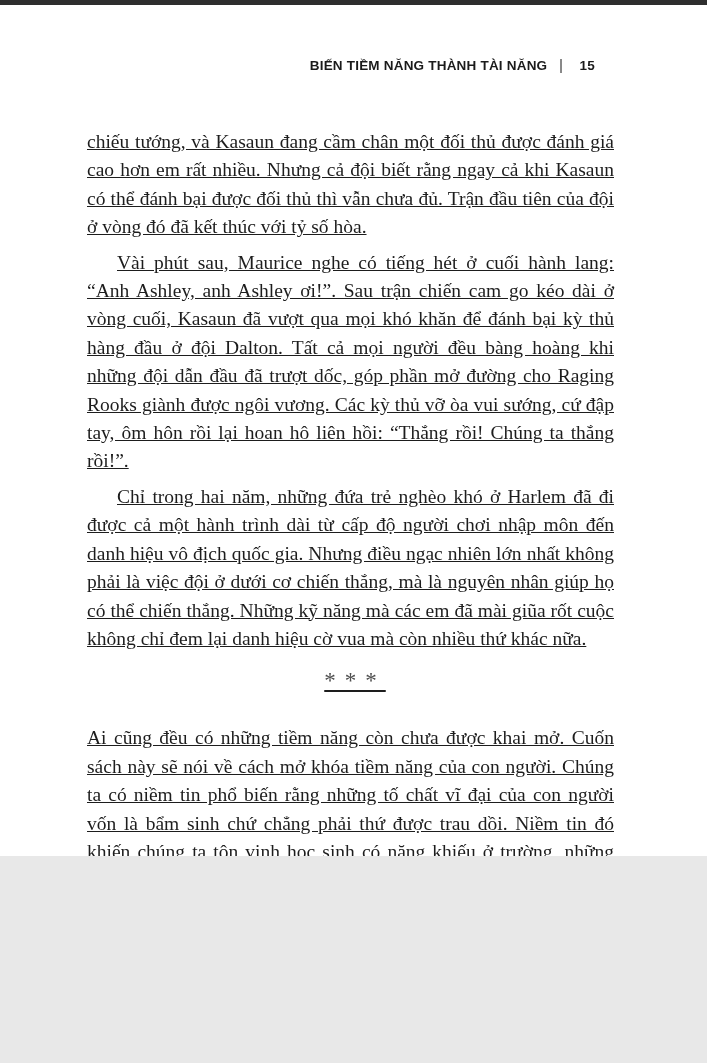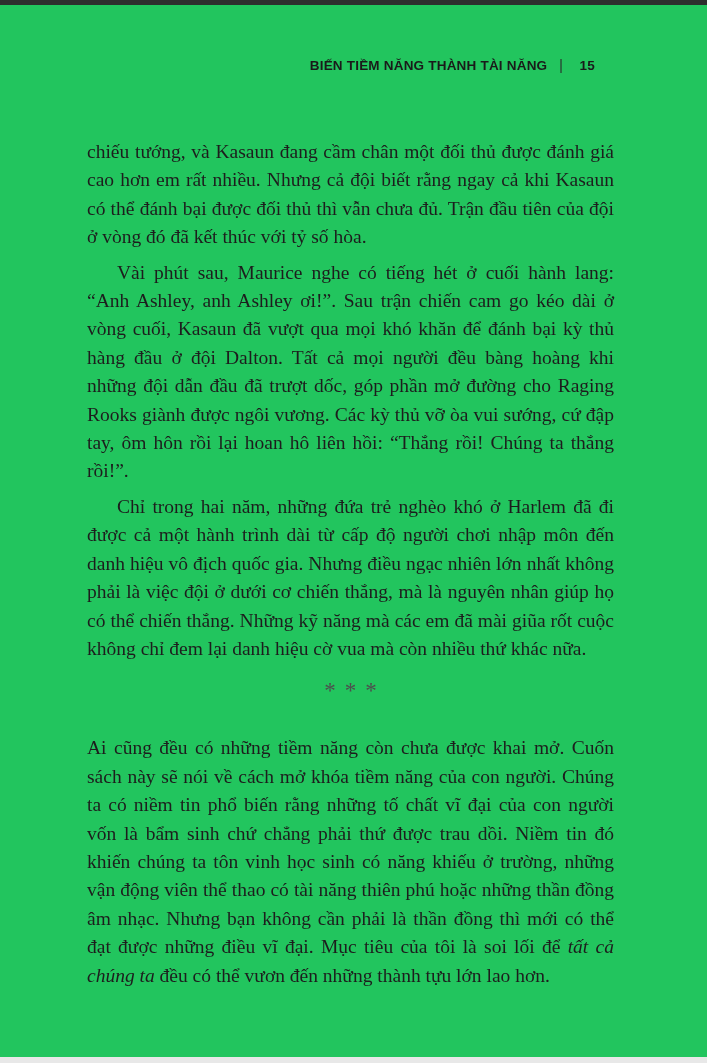--- a/index.html
+++ b/index.html
@@ -2,23 +2,23 @@
 <html lang="vi"><head>
 <meta charset="utf-8">
 <style>
   * { margin: 0; padding: 0; box-sizing: border-box; }
   html, body { background: #e8e8e8; }
   body { font-family: "Liberation Serif", "DejaVu Serif", serif; }
 
   .page {
     position: relative;
     width: 707px;
-    height: 1057px;
+    height: 856px;
     margin: 0 auto;
-    background: #22c55e;
+    background: #ffffff;
     overflow: hidden;
     color: #1c1c1c;
   }
 
   .top-edge-bar {
     position: absolute;
     top: 0; left: 0;
     width: 100%;
     height: 5px;
     background: #2e2e2e;
@@ -44,27 +44,28 @@
     color: #2a2a2a;
     transform: scaleY(1.05);
   }
   .running-head .pagenum {
     display: inline-block;
     min-width: 18px;
   }
 
   .content {
     position: absolute;
-    top: 138px;
+    top: 128px;
     left: 87px;
     width: 527px;
     font-size: 19.5px;
     line-height: 28.4px;
     text-align: justify;
     color: #1d1d1d;
+    text-decoration: underline;
   }
 
   .content p { margin-bottom: 7px; }
   .content p.indent { text-indent: 30px; }
   .content p:last-child { margin-bottom: 8px; }
 
   .section-break {
     text-align: center;
     font-size: 23px;
     line-height: 23px;

